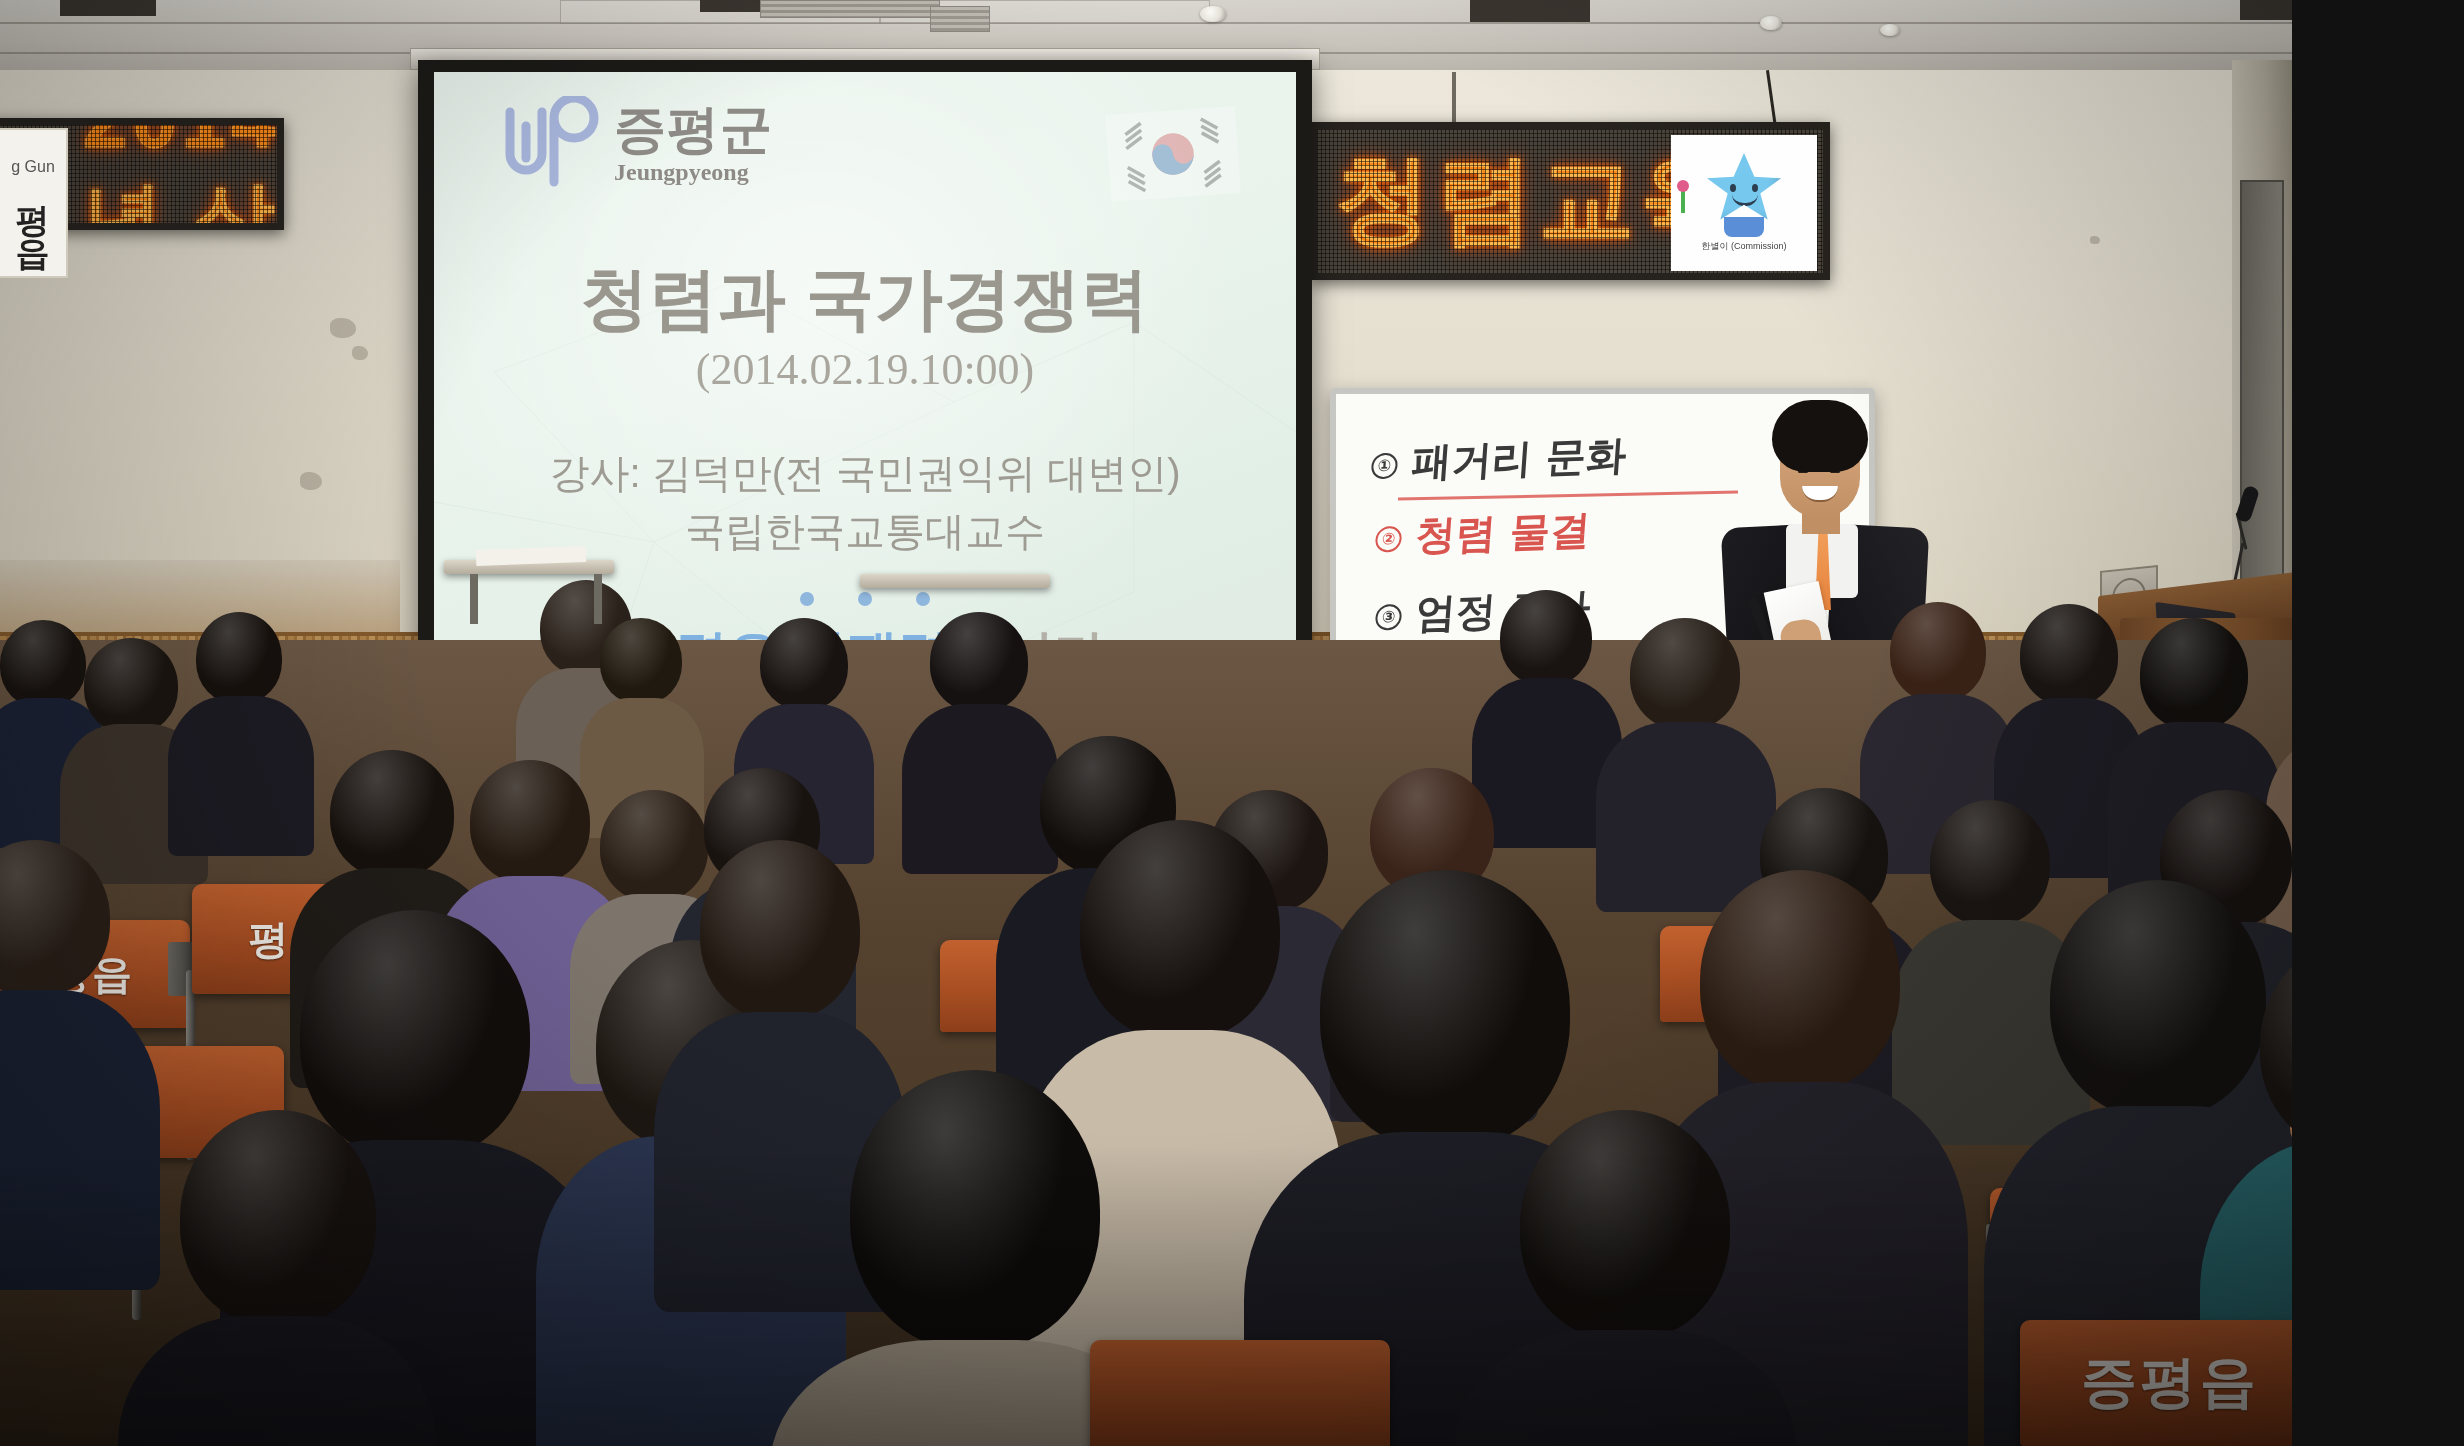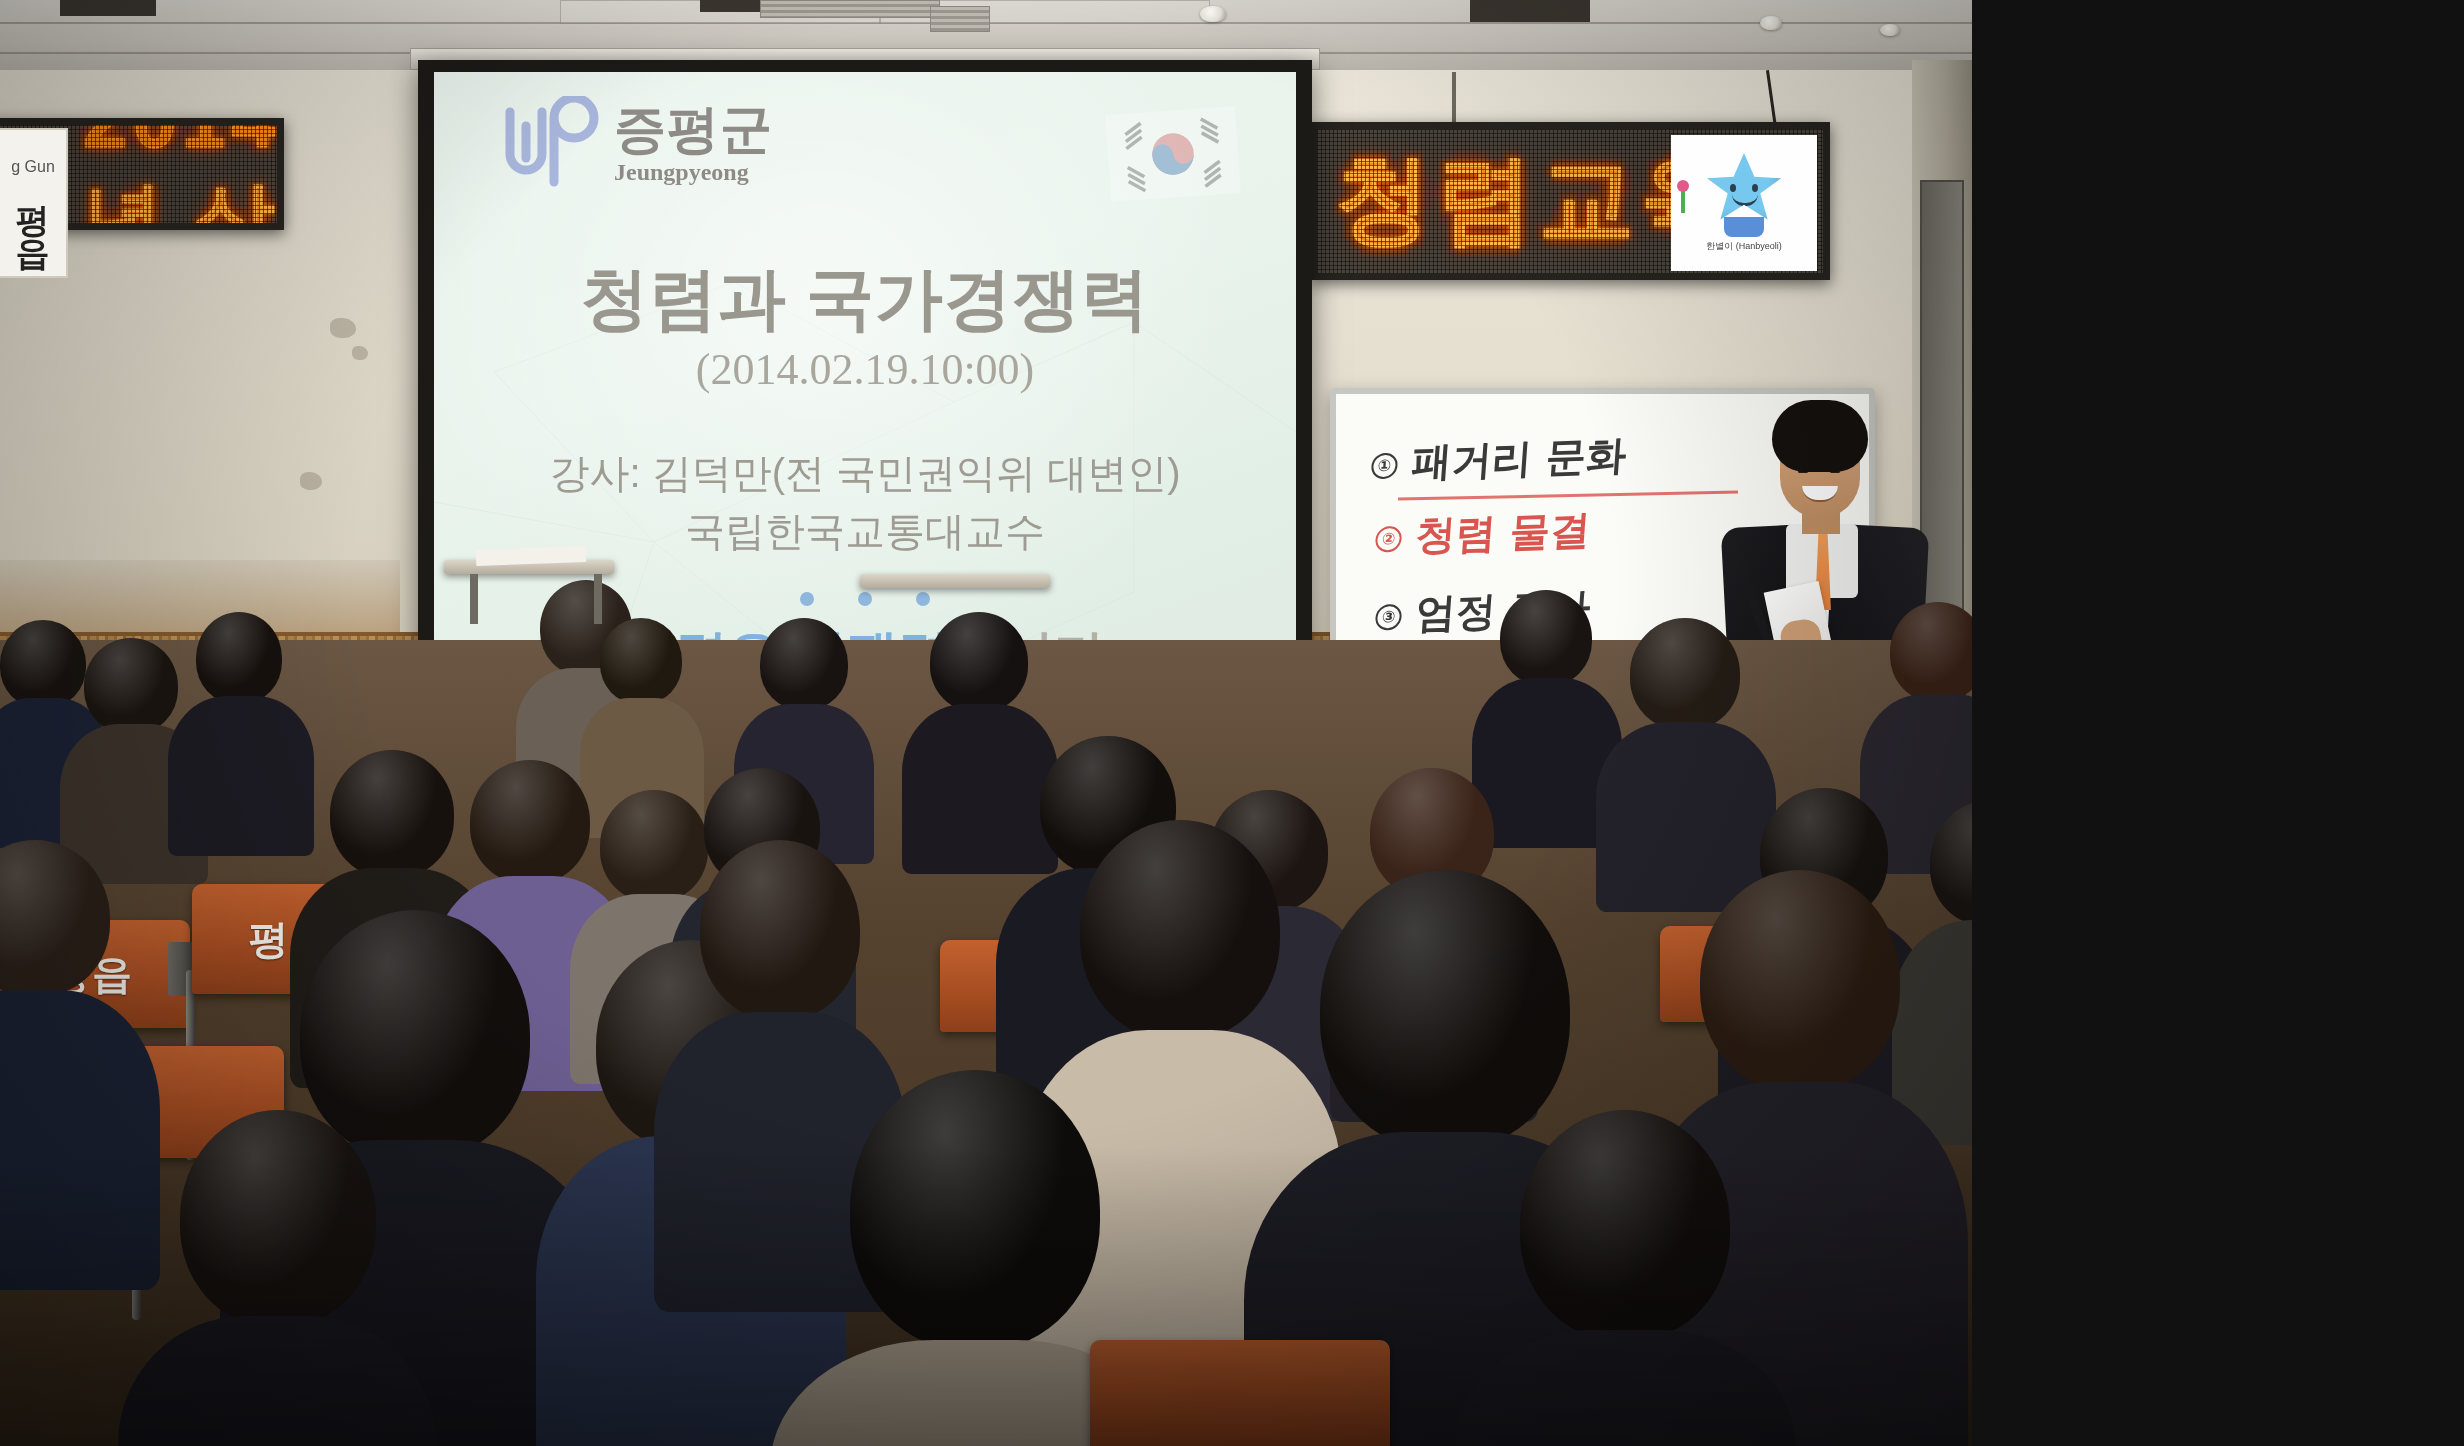--- a/index.html
+++ b/index.html
@@ -1,21 +1,21 @@
 <!DOCTYPE html>
 <html><head>
 <meta charset="utf-8">
 <style>
   * { margin:0; padding:0; box-sizing:border-box; }
   html,body{ background:#111; }
   body{ font-family:"Liberation Sans", sans-serif; }
 
   .scene{
     position:relative;
-    width:1972px; height:1446px;
+    width:2292px; height:1446px;
     overflow:hidden;
     background:#ffffff;
   }
 
   
   .ceiling{
     position:absolute; left:0; top:0; width:2464px; height:78px;
     background:linear-gradient(180deg,#d9d6cf 0%,#c9c5bd 55%,#b6b2a9 100%);
   }
   .ceiling-seam{ position:absolute; height:2px; background:rgba(120,115,105,.55); }
@@ -458,21 +458,21 @@
     <div class="mascot-panel">
       <div class="mascot-star">
         <div class="mascot-face">
           <span class="mascot-eye l"></span>
           <span class="mascot-eye r"></span>
           <span class="mascot-smile"></span>
         </div>
       </div>
       <div class="mascot-flower"></div>
       <div class="mascot-legs"></div>
-      <div class="mascot-caption">한별이 (Hanbyeoli)</div>
+      <div class="mascot-caption">한별이 (Commission)</div>
     </div>
   </div>
 
   <div class="screen-top-bar"></div>
   <div class="screen-frame"></div>
   <div class="screen">
 
     <svg class="screen-poly" viewBox="0 0 862 650" preserveAspectRatio="none">
       <g stroke="#cfe0d4" stroke-width="1" fill="none">
         <path d="M60 300 L300 210 L520 330 L700 250 L862 360"></path>

